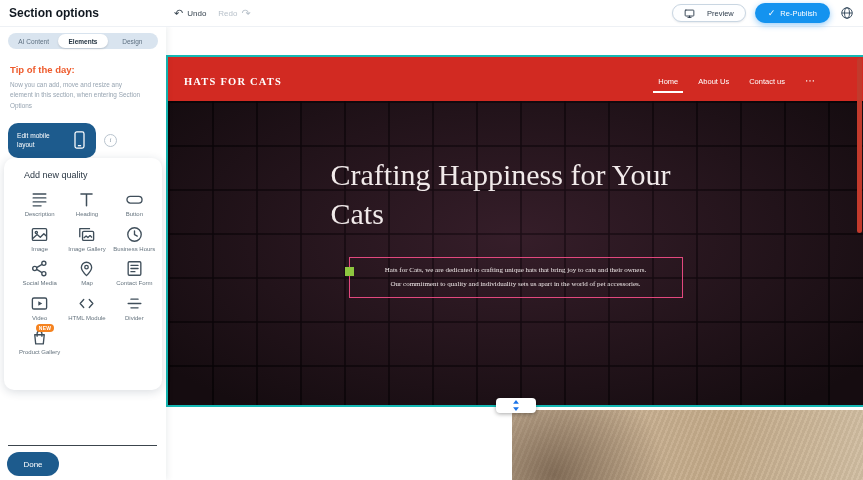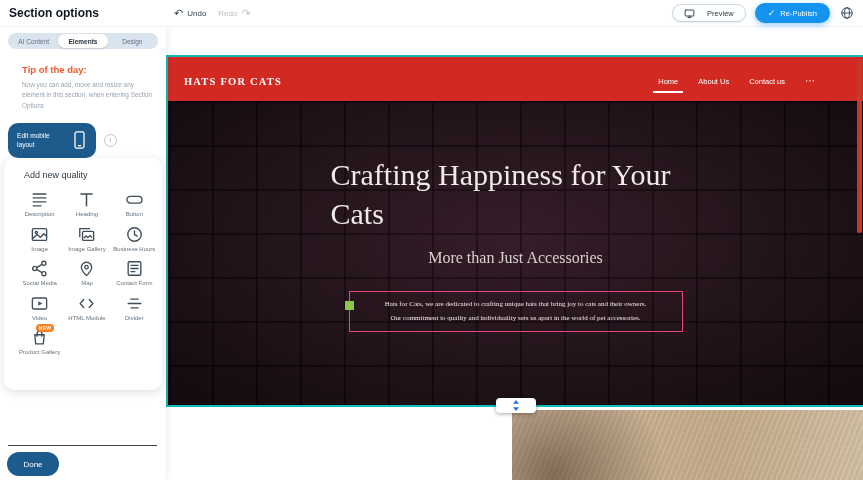--- a/index.html
+++ b/index.html
@@ -26,21 +26,21 @@
   .check{font-size:9px;line-height:1;}
   .globe-btn{width:16px;height:16px;display:flex;align-items:center;justify-content:center;cursor:pointer;}
 
   
   .sidebar{position:absolute;left:0;top:26px;width:166px;bottom:0;background:#fff;
            box-shadow:2px 0 6px rgba(20,40,60,.07);z-index:5;}
   .tabs{margin:7px 8px 0;height:16px;background:#d9e4ef;border-radius:9px;display:flex;padding:1px;box-sizing:border-box;}
   .tab{flex:1;display:flex;align-items:center;justify-content:center;font-size:6.5px;color:#5e7081;
        border-radius:8px;cursor:pointer;}
   .tab.active{background:#fff;color:#243441;font-weight:bold;box-shadow:0 1px 2px rgba(0,0,0,.14);}
-  .tip{padding:0 22px;}
+  .tip{padding:0 10px;}
   .tip-title{margin-top:15px;font-size:9.5px;font-weight:bold;color:#ee5a2b;}
   .tip-body{margin-top:5px;font-size:6.4px;line-height:1.6;color:#97a4b1;width:134px;}
   .mobile-row{display:flex;align-items:center;margin:12px 0 0 8px;gap:8px;}
   .btn-mobile{width:88px;height:35px;background:#1d5b8d;border-radius:10px;color:#fff;display:flex;
               align-items:center;gap:7px;padding:0 9px;box-sizing:border-box;border:none;cursor:pointer;}
   .btn-mobile .lbl{font-size:6.6px;line-height:1.45;text-align:left;width:50px;}
   .info-dot{width:11px;height:11px;border:1px solid #b9c4ce;border-radius:50%;color:#93a1ad;font-size:7px;
             display:flex;align-items:center;justify-content:center;font-family:"Liberation Serif",serif;
             font-style:italic;cursor:pointer;}
   .add-card{position:absolute;left:4px;right:4px;top:132px;height:232px;background:#fff;border-radius:10px;
@@ -314,21 +314,20 @@
         <div class="nav">
           <span class="nav-item active">Home</span>
           <span class="nav-item">About Us</span>
           <span class="nav-item">Contact us</span>
           <span class="nav-item more">⋯</span>
         </div>
       </div>
 
       <div class="hero">
         <div class="hero-heading">Crafting Happiness for Your Cats</div>
-        <div class="hero-sub">More than Just Accessories</div>
         <div class="hero-box">
           <span class="green-handle"></span>
           <div class="hero-box-line">Hats for Cats, we are dedicated to crafting unique hats that bring joy to cats and their owners.</div>
           <div class="hero-box-line">Our commitment to quality and individuality sets us apart in the world of pet accessories.</div>
         </div>
       </div>
 
       <div class="resize-pill">
         <span style="display:flex;">
           <svg width="10" height="13" viewBox="0 0 12 14">

